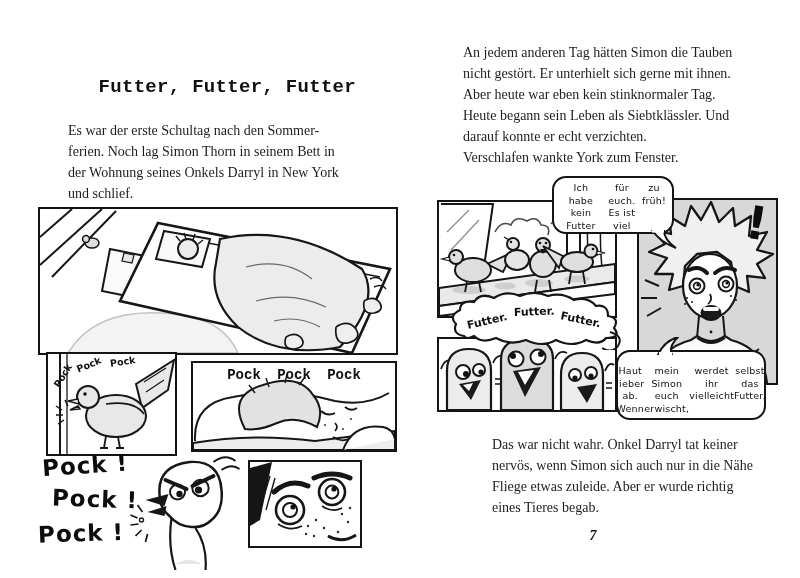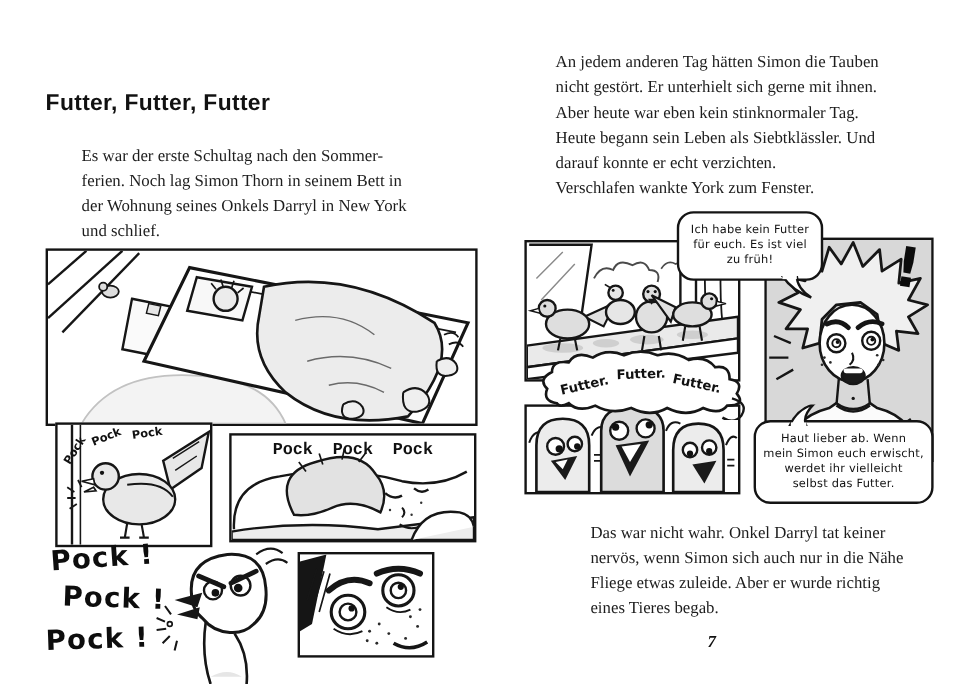--- a/index.html
+++ b/index.html
@@ -1,32 +1,32 @@
 <!DOCTYPE html>
 <html><head>
 <meta charset="utf-8">
 <style>
   html,body{margin:0;padding:0;}
   body{width:800px;height:578px;background:#ffffff;position:relative;overflow:hidden;
        font-family:"Liberation Serif",serif;color:#1c1c1c;}
   .abs{position:absolute;}
   
-  .chapter-title{font-family:Liberation Sans, sans-serif;font-weight:bold;font-size:19px;
-       letter-spacing:.3px;text-align:left;color:#111;}
+  .chapter-title{font-family:Liberation Mono, monospace;font-weight:bold;font-size:19px;
+       letter-spacing:.3px;text-align:right;color:#111;}
   .prose{font-size:14px;line-height:21px;color:#1d1d1d;}
   .prose div{white-space:nowrap;}
   .pagenum{font-family:"Liberation Serif",serif;font-style:italic;font-weight:bold;
        font-size:14px;text-align:center;color:#111;}
   
   .panel{position:absolute;background:#fff;border:2.5px solid #141414;box-sizing:border-box;}
   .panel svg{display:block;width:100%;height:100%;}
   .bubble{position:absolute;background:#fff;border:2.3px solid #141414;border-radius:14px;
-       box-sizing:border-box;display:flex;flex-direction:column;justify-content:center;
+       box-sizing:border-box;display:flex;flex-direction:row;justify-content:center;
        text-align:center;font-size:9.5px;line-height:12.5px;letter-spacing:.2px;
-       font-family:"DejaVu Sans",sans-serif;color:#111;z-index:6;margin-left:12px;}
+       font-family:"DejaVu Sans",sans-serif;color:#111;z-index:6;}
   .tail{position:absolute;z-index:7;}
   .sfx-big{font-family:"DejaVu Sans",sans-serif;font-weight:bold;font-size:23px;
        letter-spacing:1px;color:#0d0d0d;white-space:nowrap;}
   .sfx-small{position:absolute;font-family:"DejaVu Sans",sans-serif;font-weight:bold;
        font-size:9.5px;color:#111;white-space:nowrap;}
   .sfx-mid{font-family:Liberation Mono, monospace;font-weight:bold;font-size:14px;
        word-spacing:8px;color:#111;text-align:center;}
   .exclaim{font-family:"DejaVu Sans",sans-serif;font-weight:bold;font-size:46px;color:#0c0c0c;
        transform:rotate(9deg);line-height:1;z-index:5;}
   .chant-text{font-family:"DejaVu Sans",sans-serif;font-weight:bold;font-size:11px;fill:#111;}
@@ -298,21 +298,21 @@
       <circle cx="152" cy="34" r="6" fill="#fff" stroke="#161616" stroke-width="2"></circle>
       <circle cx="152" cy="37" r="2.6" fill="#111"></circle>
       <path d="M138,48 L158,45 L148,64 Z" fill="#1a1a1a"></path>
     </svg>
   </div>
 
   <svg class="tail" style="left:236px;top:337px;" width="26" height="18" viewBox="0 0 26 18">
     <path d="M2,18 Q8,4 22,0 Q12,10 16,18 Z" fill="#fff" stroke="#141414" stroke-width="2"></path>
     <rect x="3" y="15" width="13" height="3" fill="#fff"></rect>
   </svg>
-  <div class="bubble" style="left:196px;top:350px;width:150px;height:70px;padding:5px 6px;">
+  <div class="bubble" style="left:196px;top:350px;width:150px;height:70px;padding:13px 6px;">
     <div>Haut lieber ab. Wenn</div>
     <div>mein Simon euch erwischt,</div>
     <div>werdet ihr vielleicht</div>
     <div>selbst das Futter.</div>
   </div>
 
   <div class="abs prose" style="left:43px;top:434px;margin-left:29px;">
     <div>Das war nicht wahr. Onkel Darryl tat keiner</div>
     <div>nervös, wenn Simon sich auch nur in die Nähe</div>
     <div>Fliege etwas zuleide. Aber er wurde richtig</div>

